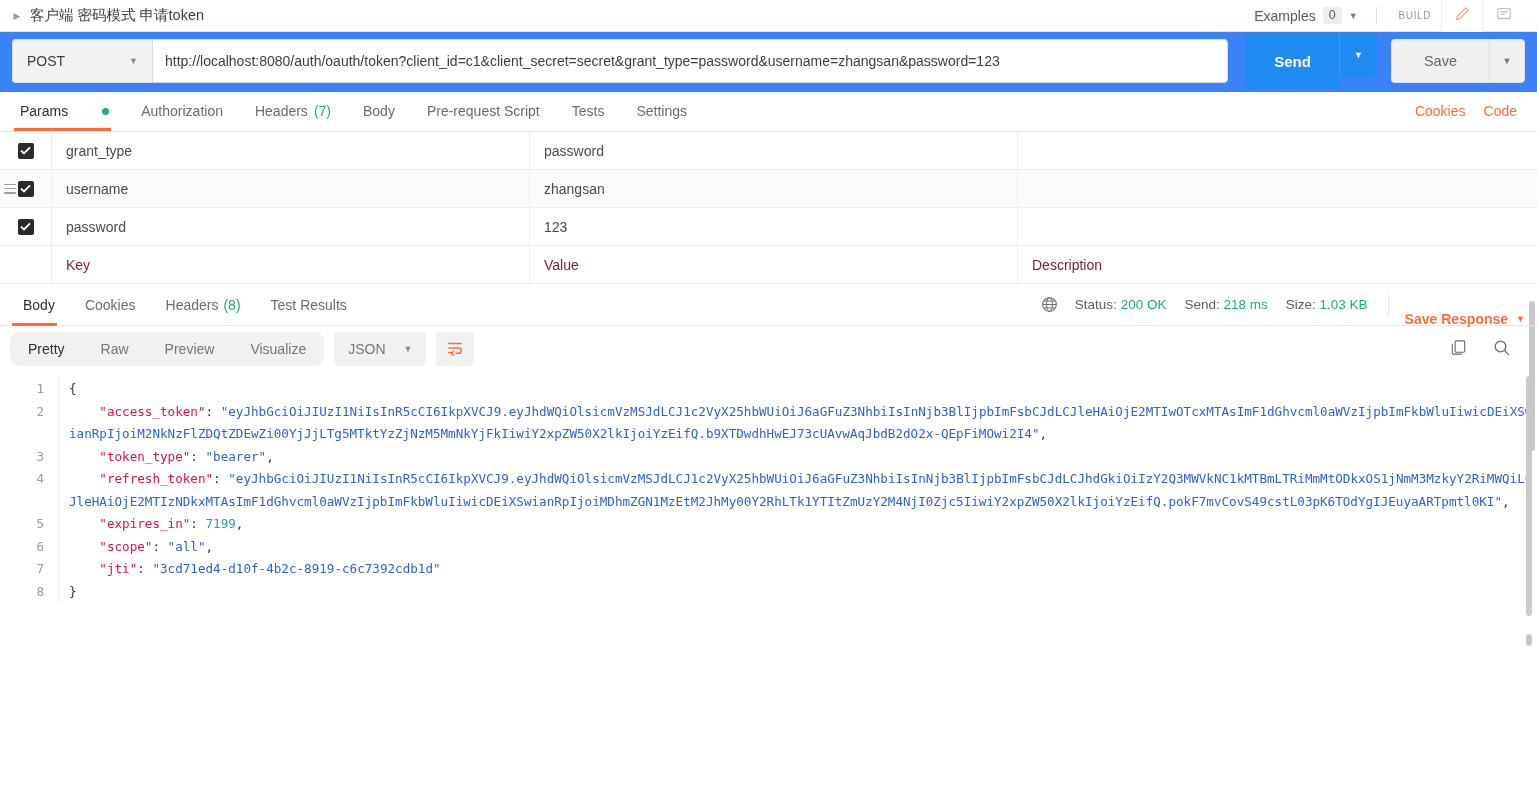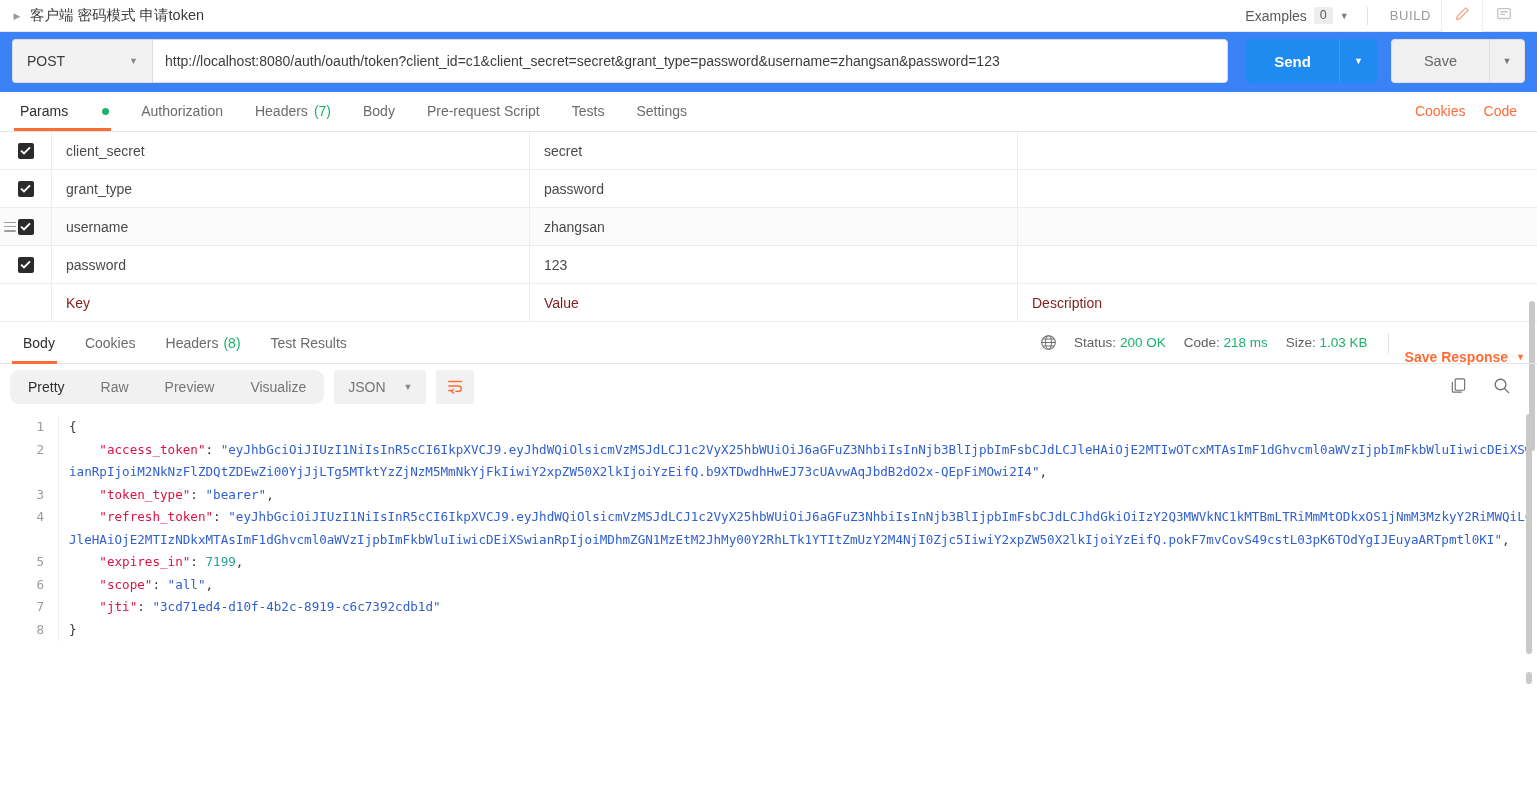--- a/index.html
+++ b/index.html
@@ -36,21 +36,21 @@
   .tb-examples {
     display: flex; align-items: center; gap: 7px;
     font-size: 14px; color: #5a5a5a; padding: 0 6px;
   }
   .tb-count {
     background: #ededed; color: #5a5a5a; border-radius: 2px;
     padding: 1px 6px; font-size: 12.5px; line-height: 15px;
   }
   .tb-caret-down { color: #7d7d7d; font-size: 9px; }
   .tb-sep { width: 1px; height: 18px; background: #e0e0e0; margin: 0 12px; }
-  .tb-build { font-size: 13px; letter-spacing: .6px; color: #9a9a9a; padding: 0 10px; }
+  .tb-build { font-size: 10px; letter-spacing: .6px; color: #9a9a9a; padding: 0 10px; }
   .tb-iconbtn {
     width: 42px; height: 32px; display: flex; align-items: center; justify-content: center;
   }
   .tb-iconbtn.active { background: #fff; border-left: 1px solid #efefef; border-right: 1px solid #efefef;}
 
   
   .urlbar {
     display: flex; align-items: center; height: 60px;
     padding: 8px 12px 10px 12px; gap: 0;
     background: #3b82f6;
@@ -70,21 +70,21 @@
     border: 1px solid #dcdcdc; border-radius: 0 4px 4px 0;
     background: #fff;
     display: flex; align-items: center;
     padding: 0 12px;
     font-size: 14px; color: #3d3d3d;
     overflow: hidden; white-space: nowrap;
   }
   .sendwrap { display: flex; margin-left: 18px; }
   .send-main {
     background: #1f8aef; color: #fff; font-weight: bold; font-size: 15px;
-    height: 44px; padding: 0 28px;
+    height: 56px; padding: 0 28px;
     display: flex; align-items: center; justify-content: center;
     border-radius: 4px 0 0 4px;
   }
   .send-caret {
     background: #1f8aef; color: #fff; width: 38px; height: 44px;
     display: flex; align-items: center; justify-content: center;
     border-radius: 0 4px 4px 0;
     border-left: 1px solid #3d9bf2; font-size: 9px;
   }
   .savewrap { display: flex; margin-left: 14px; }
@@ -321,32 +321,20 @@
       <span>Settings</span>
     </div>
     <div class="reqtabs-right">
       <span class="linkorange">Cookies</span>
       <span class="linkorange">Code</span>
     </div>
   </div>
 
   <div class="ptable">
 
-    <div class="prow">
-      <div class="cell-check">
-        <div class="cb">
-          <svg width="11" height="9" viewBox="0 0 11 9">
-              <path d="M1 4.6L4 7.5 10 1.3" stroke="#fff" stroke-width="1.9" fill="none"></path>
-            </svg>
-        </div>
-      </div>
-      <div class="cell-key">client_secret</div>
-      <div class="cell-val">secret</div>
-      <div class="cell-desc"></div>
-    </div>
 
     <div class="prow">
       <div class="cell-check">
         <div class="cb">
           <svg width="11" height="9" viewBox="0 0 11 9">
               <path d="M1 4.6L4 7.5 10 1.3" stroke="#fff" stroke-width="1.9" fill="none"></path>
             </svg>
         </div>
       </div>
       <div class="cell-key">grant_type</div>
@@ -420,21 +408,21 @@
           <circle cx="10" cy="10" r="7.2"></circle>
           <ellipse cx="10" cy="10" rx="3.1" ry="7.2"></ellipse>
           <path d="M3 10h14M4.2 6.4h11.6M4.2 13.6h11.6"></path>
         </svg>
       </span>
       <span class="stat">
         <span>Status:</span>
         <b>200 OK</b>
       </span>
       <span class="stat">
-        <span>Code:</span>
+        <span>Send:</span>
         <b>218 ms</b>
       </span>
       <span class="stat">
         <span>Size:</span>
         <b>1.03 KB</b>
       </span>
       <span class="res-sep"></span>
       <span class="save-resp">
         <span>Save Response</span>
         <span style="font-size:9px">▼</span>

